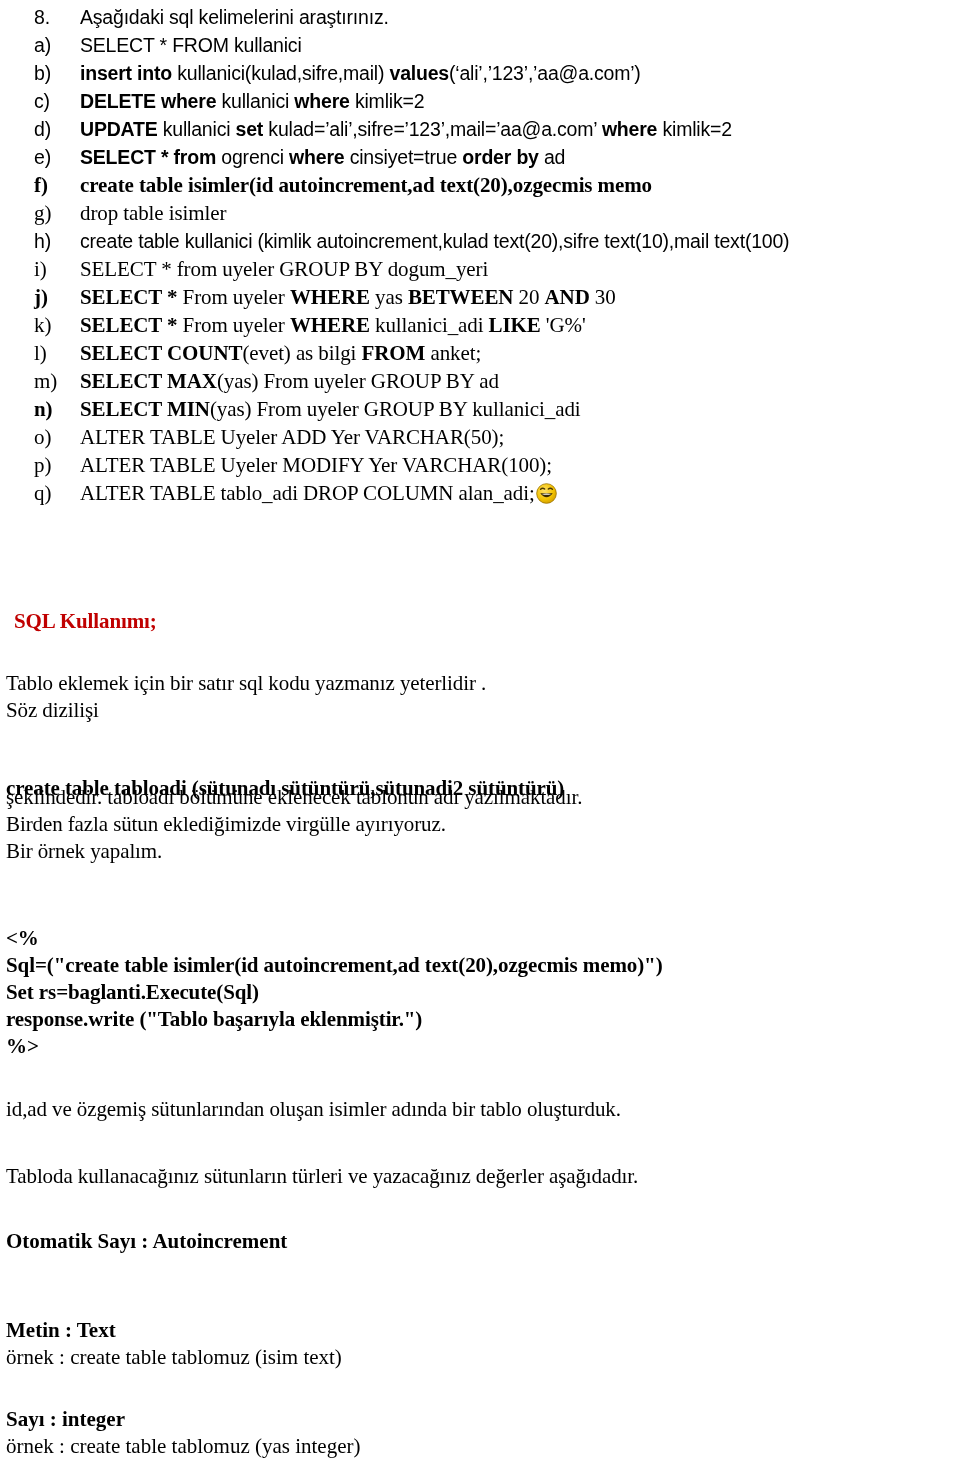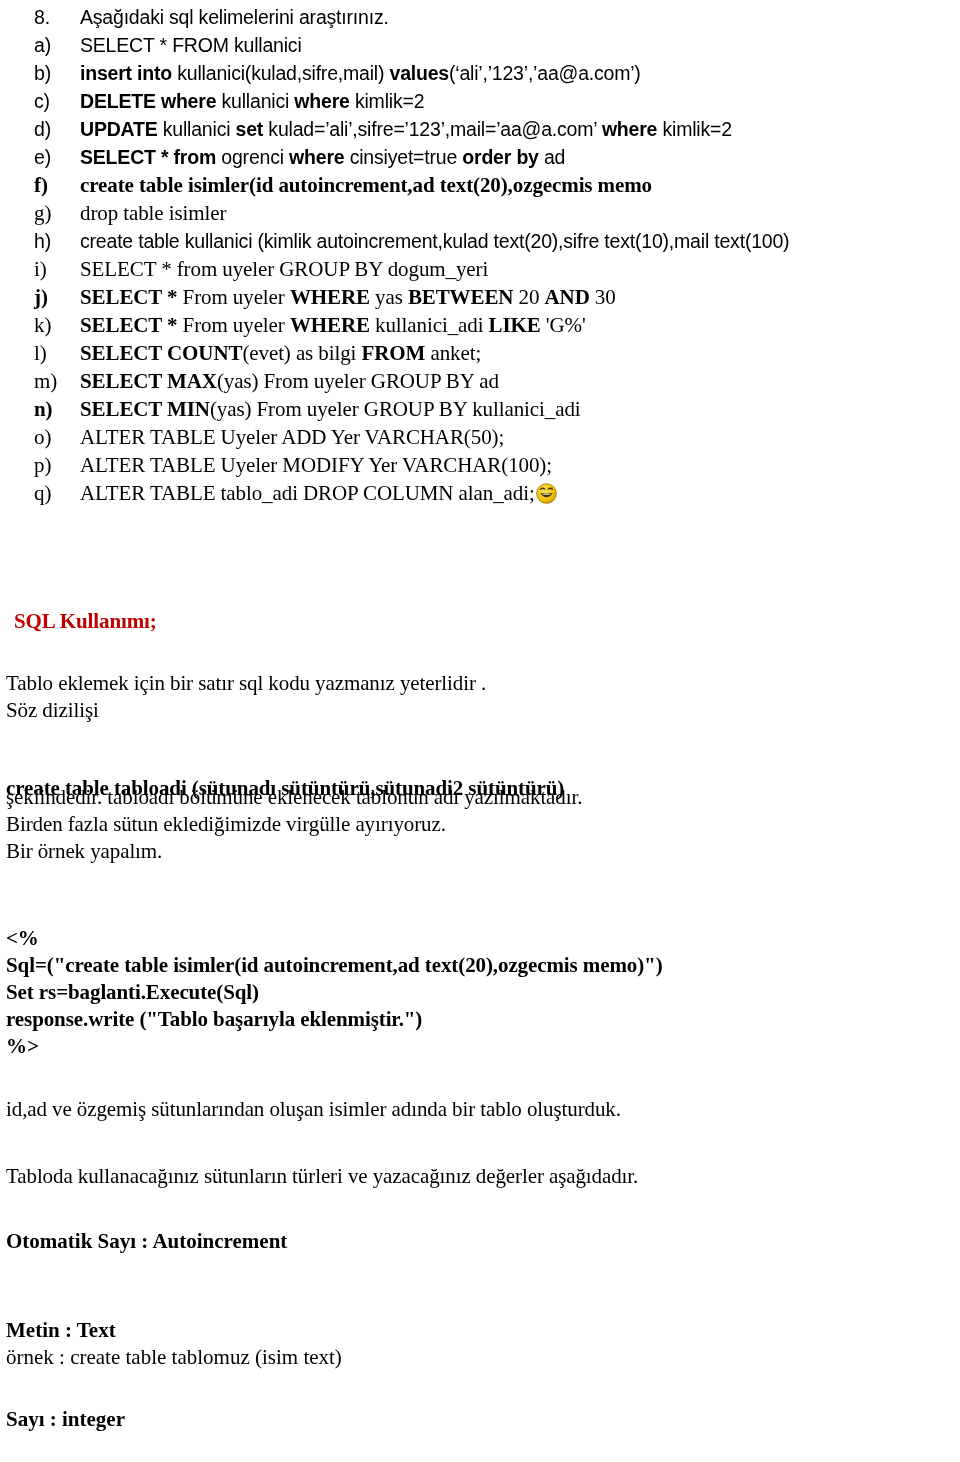--- a/index.html
+++ b/index.html
@@ -258,14 +258,15 @@
   <div class="para" style="top:1096px;text-align:right;">id,ad ve özgemiş sütunlarından oluşan isimler adında bir tablo oluşturduk.</div>
 
   <div class="para" style="top:1163px;">Tabloda kullanacağınız sütunların türleri ve yazacağınız değerler aşağıdadır.</div>
 
   <div class="deftitle" style="top:1228px;">Otomatik Sayı : Autoincrement</div>
 
   <div class="deftitle" style="top:1317px;">Metin : Text</div>
   <div class="defex" style="top:1344px;">örnek : create table tablomuz (isim text)</div>
 
   <div class="deftitle" style="top:1406px;">Sayı :  integer</div>
+  <div class="defex" style="top:1433px;">örnek : create table tablomuz (yas integer)</div>
 
 </div>
 
 </body></html>

